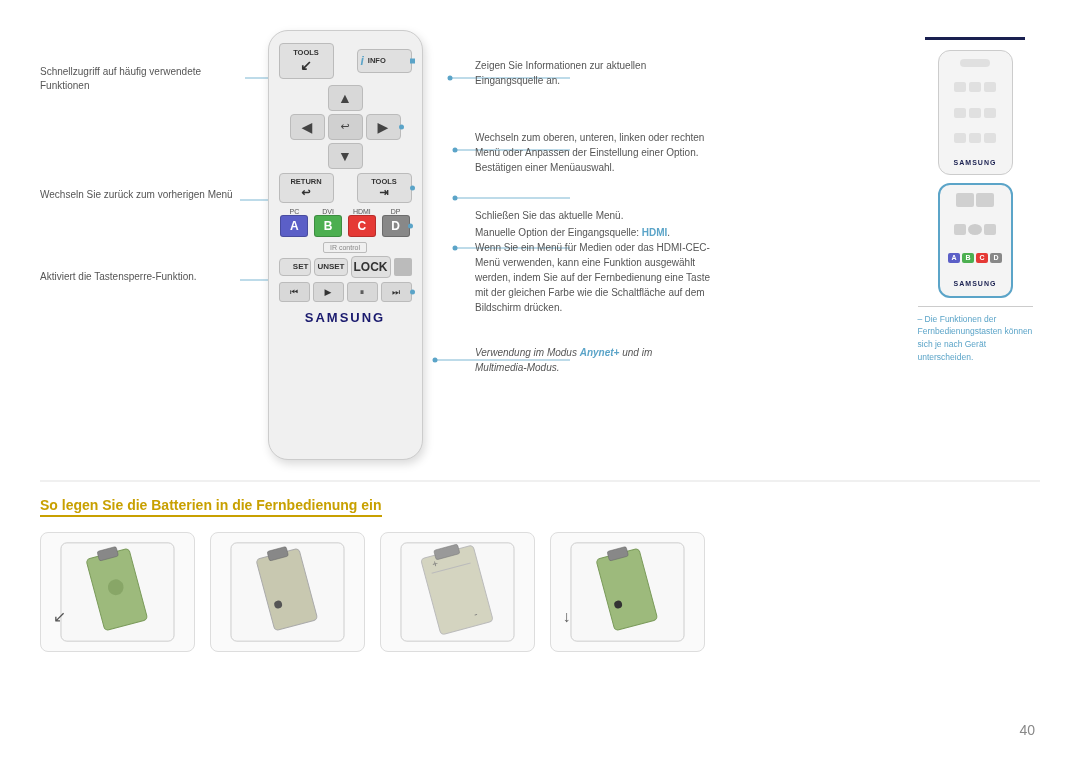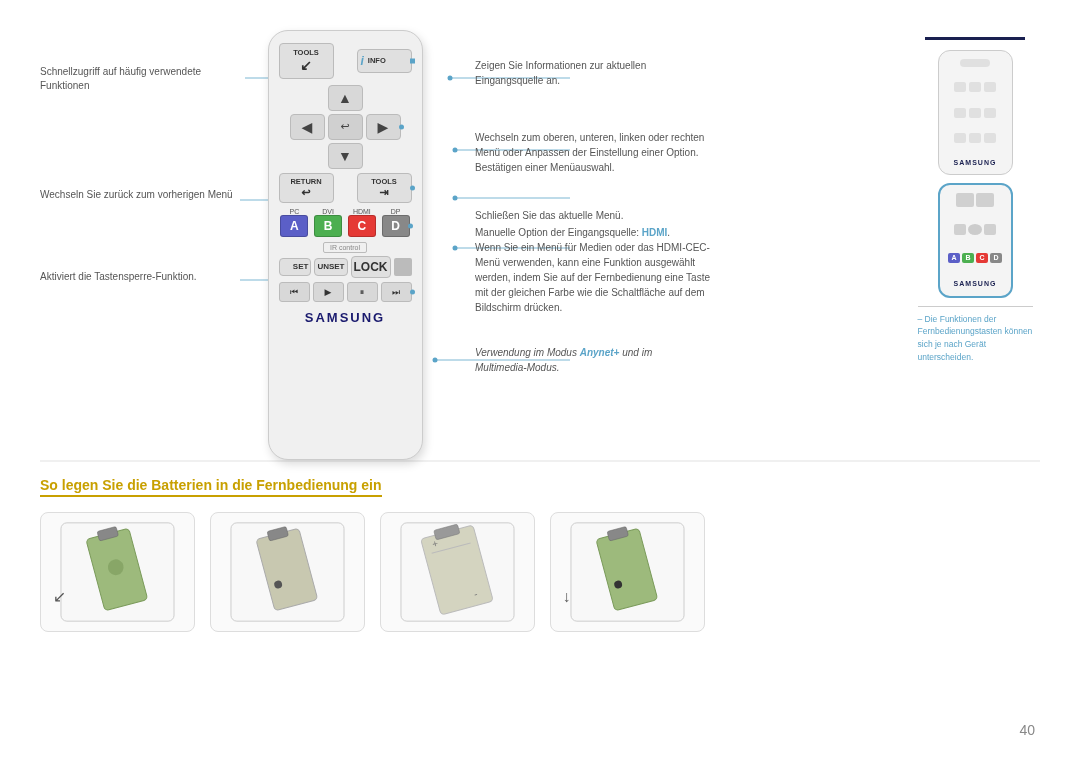--- a/index.html
+++ b/index.html
@@ -192,20 +192,21 @@
       font-size: 13px;
       font-weight: bold;
       letter-spacing: 2px;
       color: #1a1a6e;
       margin-top: 8px;
       font-family: 'Arial', sans-serif;
     }
 
     
     .bottom-section {
+      margin-top: 20px;
       border-top: 2px solid #f0f0f0;
       padding-top: 15px;
     }
 
     .section-title {
       font-size: 14px;
       font-weight: bold;
       color: #c8a000;
       border-bottom: 2px solid #c8a000;
       display: inline-block;

